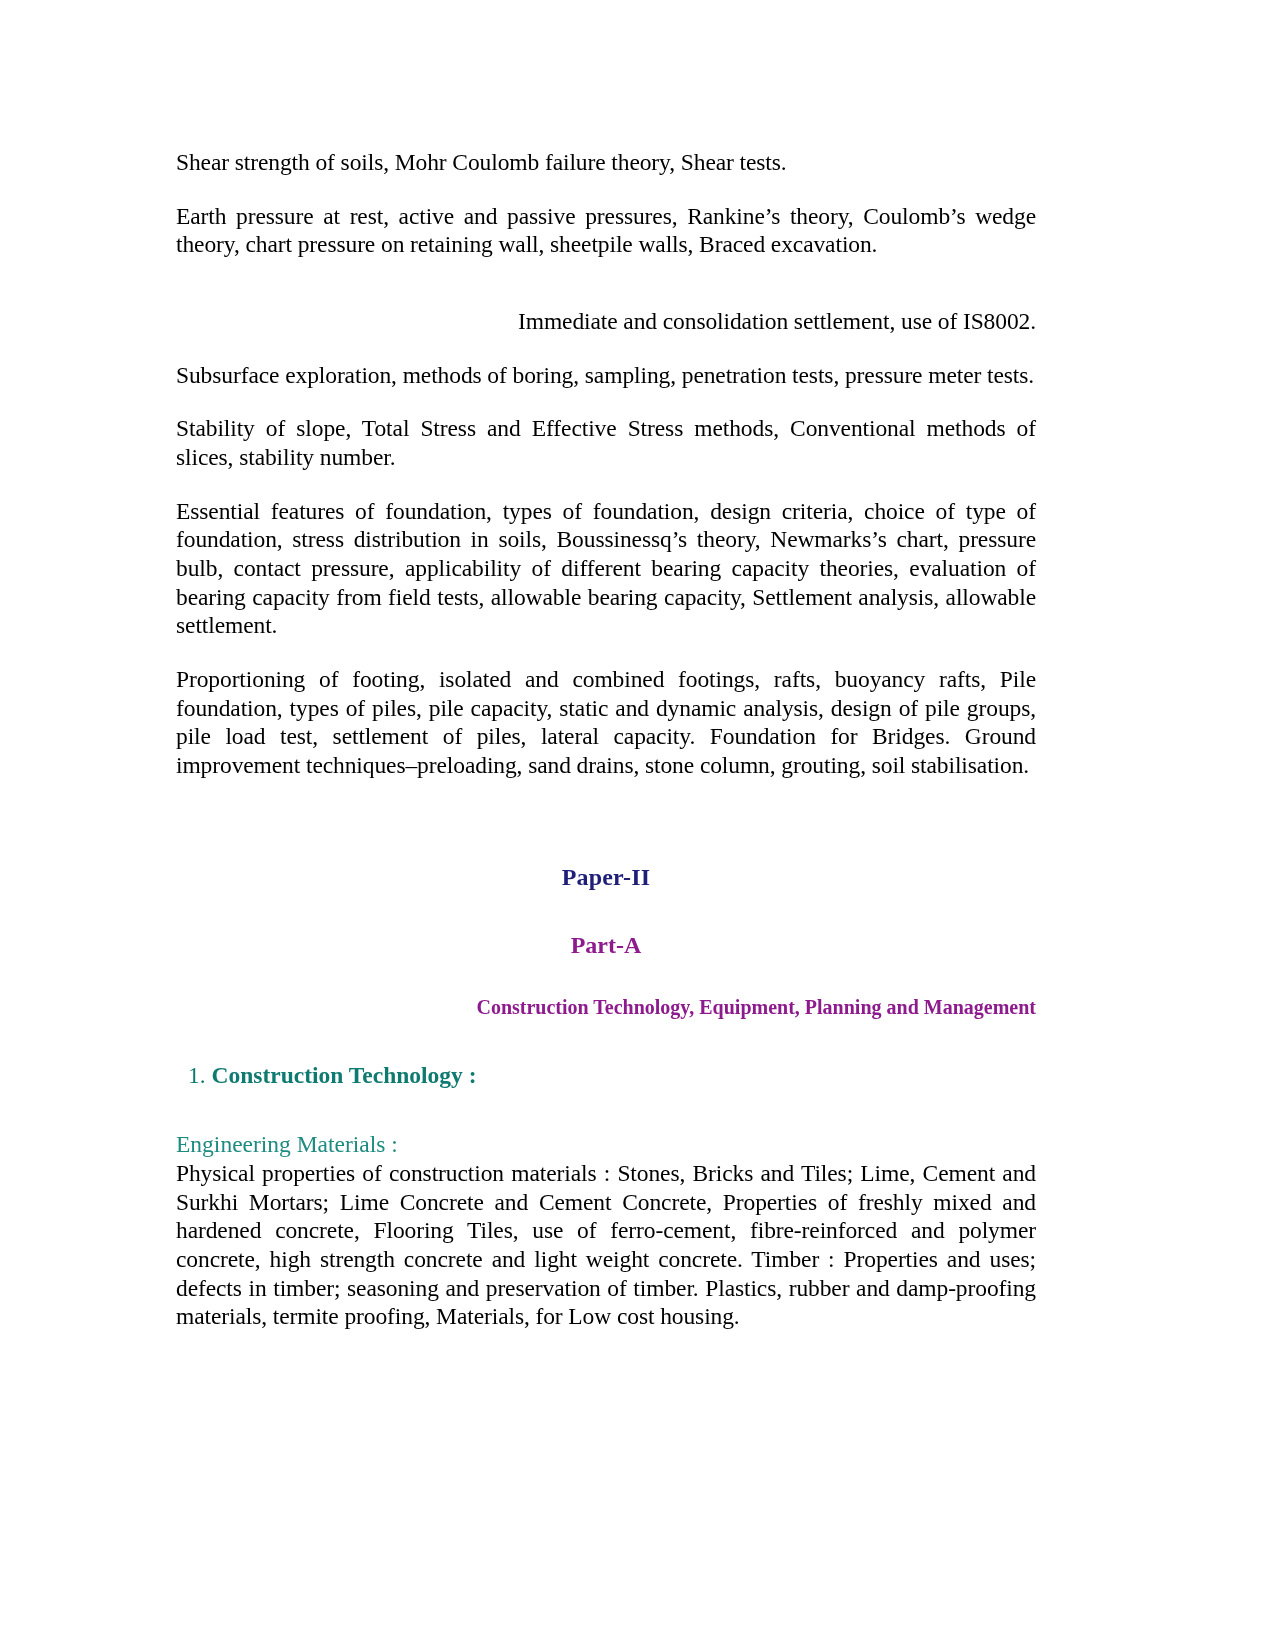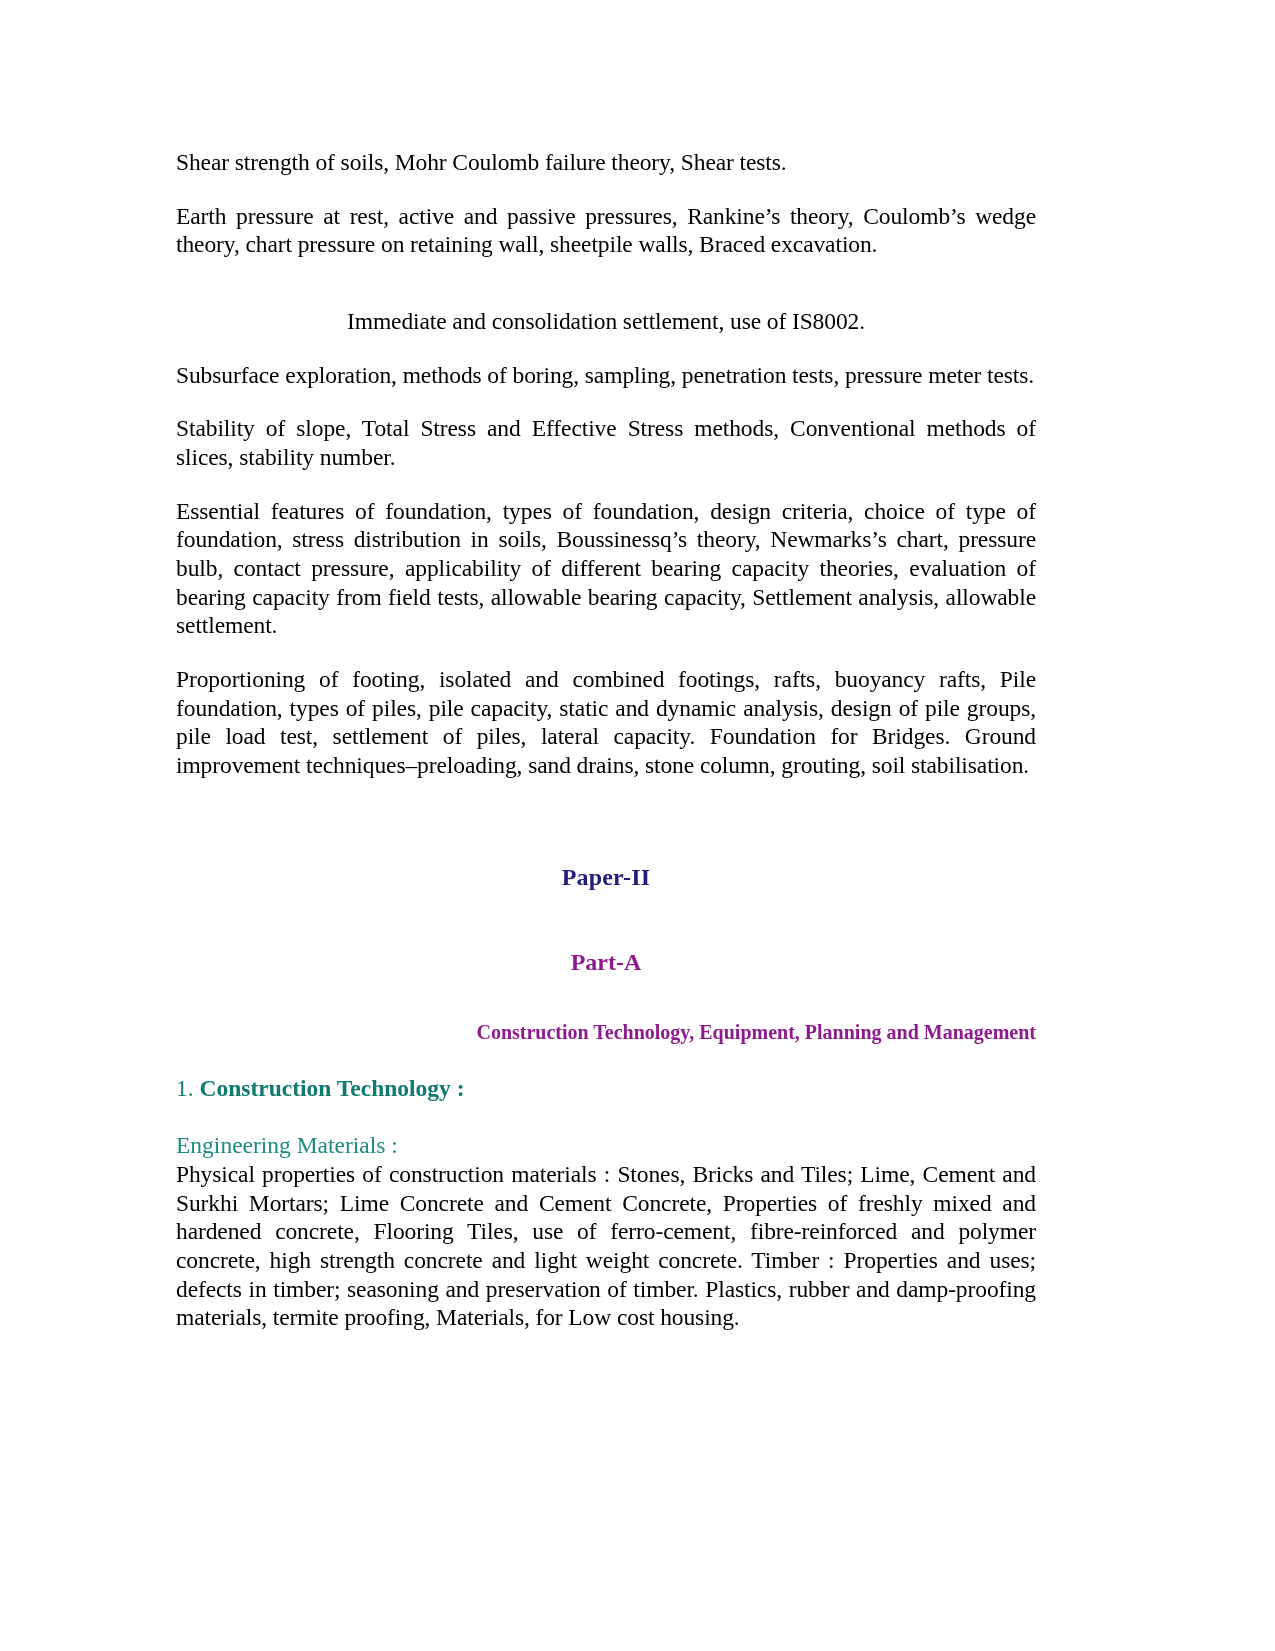--- a/index.html
+++ b/index.html
@@ -32,56 +32,56 @@
     margin: 0 0 25px 0;
     font-size: 23.5px;
     line-height: 1.22;
     text-align: justify;
     text-justify: inter-word;
     font-family: "Liberation Serif", "DejaVu Serif", serif;
     color: #000000;
     letter-spacing: -0.1px;
   }
   p.body-para.nojustify {
-    text-align: center;
+    text-align: right;
     margin-top: 48px;
   }
   .spacer-large {
     height: 58px;
   }
   h1.paper-heading {
-    margin: 0 0 15px 0;
+    margin: 0 0 6px 0;
     text-align: center;
     font-size: 24px;
     font-weight: bold;
     color: #1F1F7A;
     letter-spacing: 0.2px;
     line-height: 1.2;
   }
   .gap-after-paper { height: 30px; }
   h2.part-heading {
-    margin: 12px;
+    margin: 4px;
     text-align: center;
     font-size: 24px;
     font-weight: bold;
     color: #8E1B8E;
     line-height: 1.2;
   }
   .gap-after-part { height: 31px; }
   h2.section-heading {
     margin: 0;
     text-align: right;
     font-size: 20px;
     font-weight: bold;
     color: #8E1B8E;
     line-height: 1.2;
   }
   .gap-after-section { height: 30px; }
   h3.topic-heading {
-    margin: 0;
+    margin: 12px;
     text-align: left;
     font-size: 23.5px;
     color: #0F7A70;
     font-weight: normal;
     line-height: 1.2;
   }
   h3.topic-heading .topic-num {
     font-weight: normal;
   }
   h3.topic-heading .topic-text {

